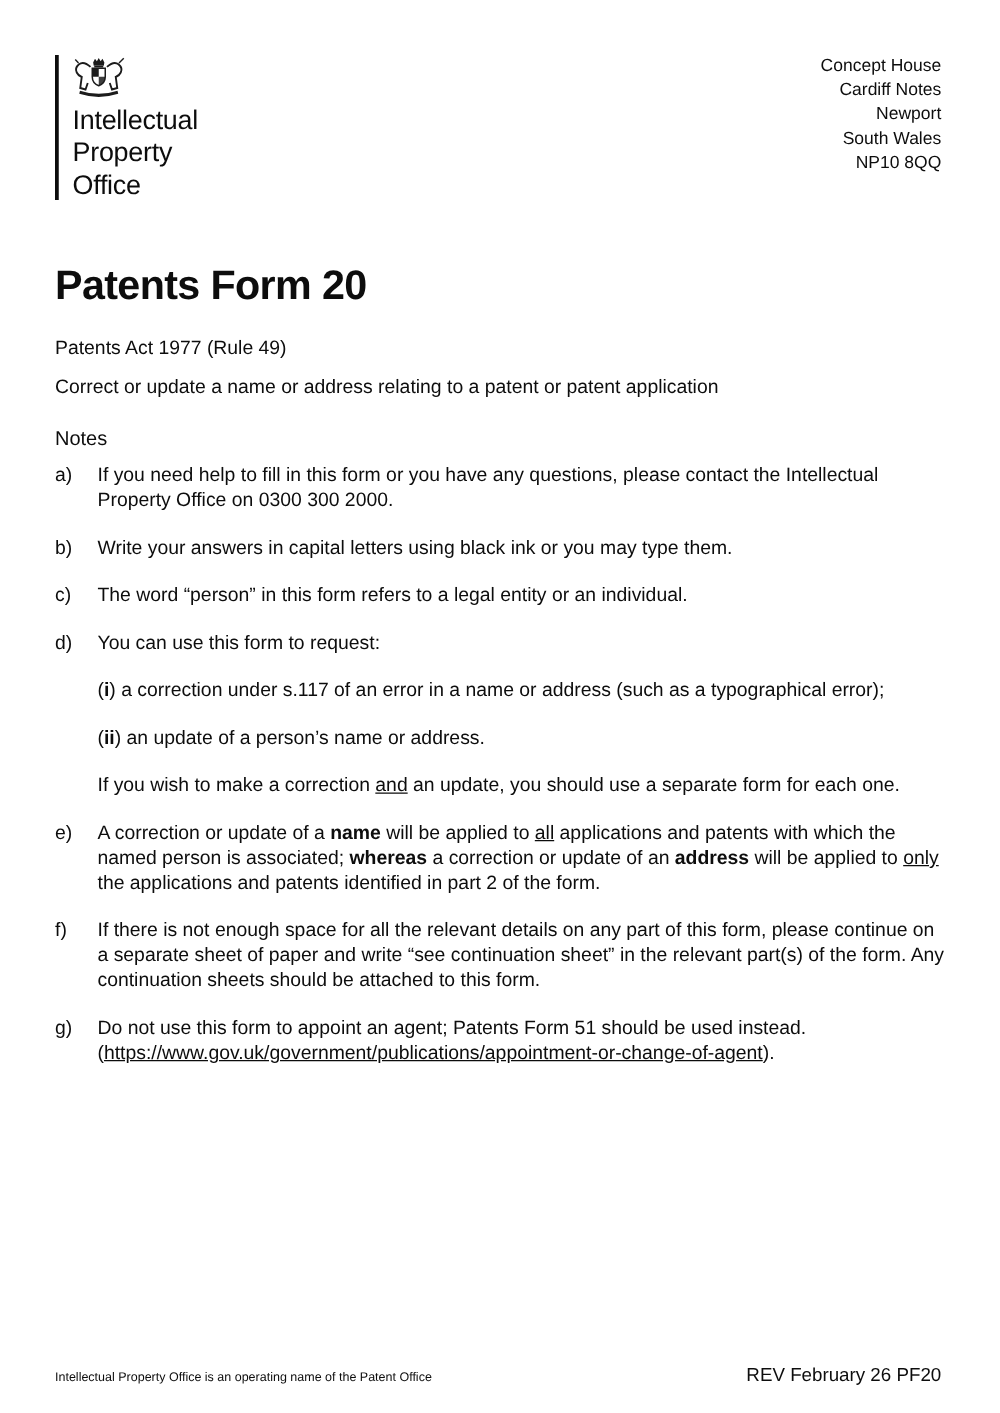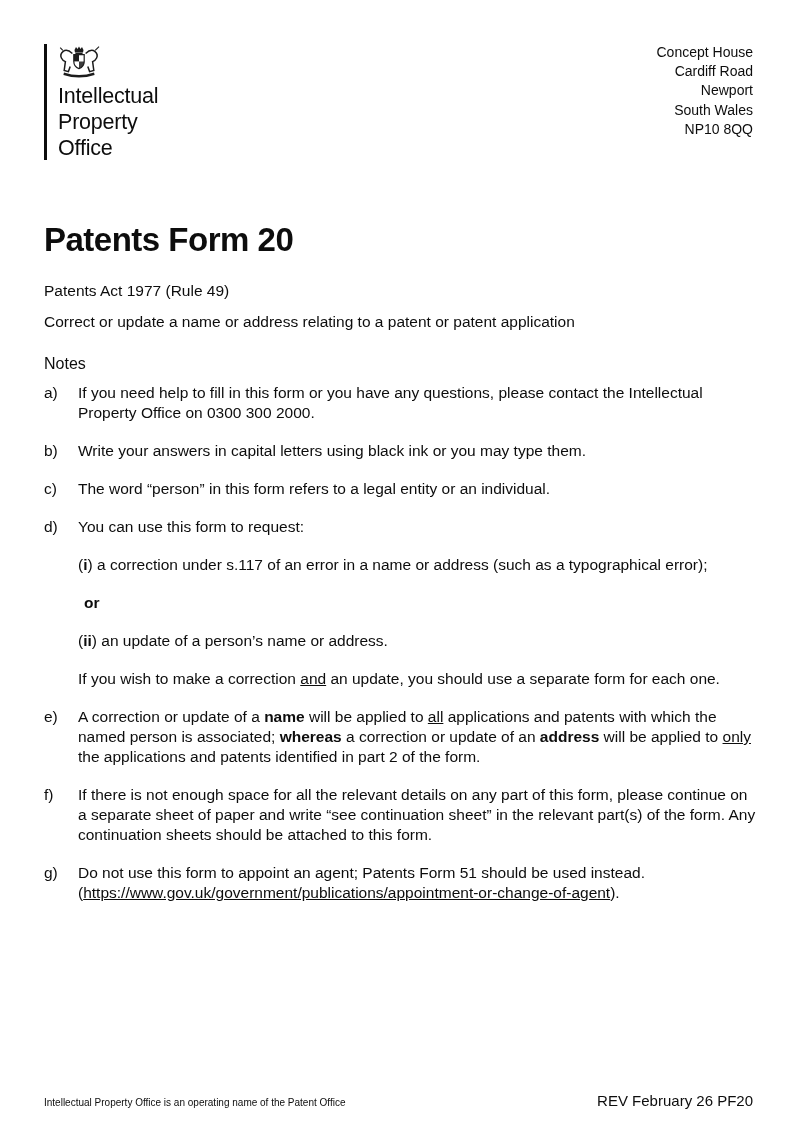--- a/index.html
+++ b/index.html
@@ -11,21 +11,21 @@
   
   .logo { position:absolute; left:44px; top:44px; display:flex; }
   .logo-bar { width:3px; height:116px; background:#0d0d0d; flex:0 0 3px; }
   .logo-content { margin-left:11px; }
   .crest { display:block; margin:0 0 5px 0; }
   .logo-line { font-size:21.5px; line-height:26px; letter-spacing:-0.2px; }
   .address { position:absolute; right:47px; top:43px; text-align:right;
              font-size:14px; line-height:19.2px; }
   
   .main { position:absolute; left:44px; top:206px; width:712px; }
-  .title { font-size:33px; line-height:36px; font-weight:bold; letter-spacing:-0.5px; margin:16px 0 23px; }
+  .title { font-size:33px; line-height:36px; font-weight:bold; letter-spacing:-0.5px; margin:4px 0 23px; }
   .act  { font-size:15.5px; line-height:20px; margin:0 0 11px; }
   .desc { font-size:15.5px; line-height:20px; margin:0 0 21px; }
   .fee  { font-size:17px;  line-height:22px; margin:0 0 25px; }
   .fee .lbl { font-weight:bold; }
   .notes-heading { font-size:16px; line-height:22px; font-weight:normal; margin:0 0 8px; }
   .note-row { display:flex; font-size:15.5px; line-height:20px; margin:0 0 18px; }
   .note-label { flex:0 0 34px; }
   .note-text { flex:1; }
   .sub-1 { margin-left:34px; }
   .sub-2 { margin-left:40px; }
@@ -58,21 +58,21 @@
         </g>
       </svg>
       <div class="logo-line">Intellectual</div>
       <div class="logo-line">Property</div>
       <div class="logo-line">Office</div>
     </div>
   </div>
 
   <div class="address">
     <div>Concept House</div>
-    <div>Cardiff Road</div>
+    <div>Cardiff Notes</div>
     <div>Newport</div>
     <div>South Wales</div>
     <div>NP10 8QQ</div>
   </div>
 
   <div class="main">
     <h1 class="title">Patents Form 20</h1>
     <div class="act">Patents Act 1977 (Rule 49)</div>
     <div class="desc">Correct or update a name or address relating to a patent or patent application</div>
 
@@ -95,23 +95,20 @@
 
     <div class="note-row">
       <span class="note-label">d)</span>
       <span class="note-text"><span>You can use this form to request:</span></span>
     </div>
 
     <div class="note-row sub-1">
       <span class="note-text"><span>(</span><span style="font-weight: bold;">i</span><span>) a correction under s.117 of an error in a name or address (such as a typographical error);</span></span>
     </div>
 
-    <div class="note-row sub-2">
-      <span class="note-text"><span style="font-weight: bold;">or</span></span>
-    </div>
 
     <div class="note-row sub-1">
       <span class="note-text"><span>(</span><span style="font-weight: bold;">ii</span><span>) an update of a person’s name or address.</span></span>
     </div>
 
 
     <div class="note-row sub-1">
       <span class="note-text"><span>If you wish to make a correction </span><span style="text-decoration: underline;">and</span><span> an update, you should use a separate form for each one.</span></span>
     </div>
 

